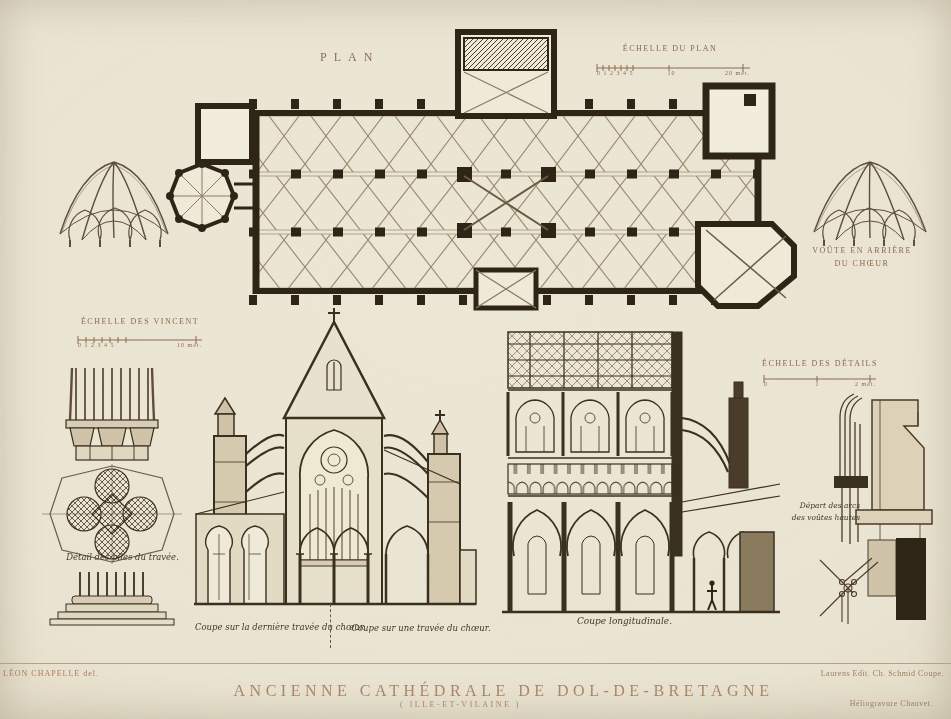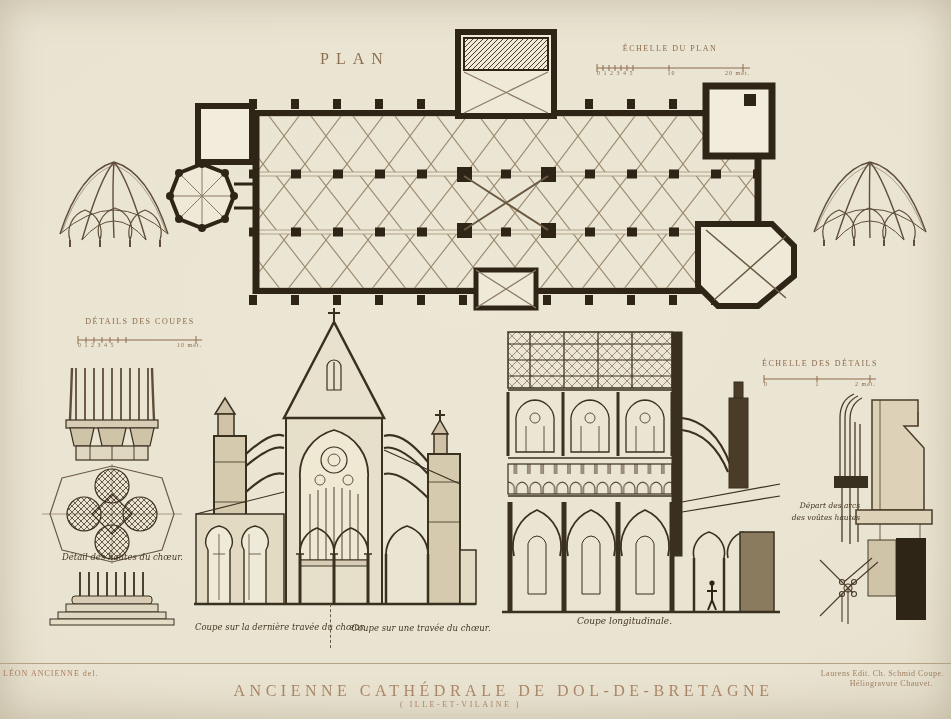--- a/index.html
+++ b/index.html
@@ -13,21 +13,21 @@
   .print-label{color:#8d6a4c;letter-spacing:1.5px;font-size:8px;text-align:center;line-height:13px;white-space:nowrap;}
   .hand{font-family:"DejaVu Serif", serif;font-style:italic;color:#433722;font-size:8.5px;text-align:center;white-space:nowrap;}
   .scalebar{height:14px;}
   .scalebar svg{display:block;}
   .scalebar .ticklabels{position:absolute;top:6px;left:0;width:100%;font-size:6px;color:#8d6a4c;letter-spacing:1px;}
   .ticklabels .t-start{position:absolute;left:0;top:0;}
   .ticklabels .t-mid{position:absolute;left:46%;top:0;}
   .ticklabels .t-end{position:absolute;right:0;top:0;}
   .rule{background:#b3a283;height:1px;}
   .dashedline{border-left:1px dashed #6b5a42;width:0;}
-  #plan-title{font-size:16px;letter-spacing:7px;color:#8d6f52;}
+  #plan-title{font-size:12px;letter-spacing:7px;color:#8d6f52;}
   #main-title{font-size:16px;letter-spacing:4.5px;color:#aa8668;text-align:center;white-space:nowrap;}
   #sub-title{font-size:8px;letter-spacing:2.5px;color:#aa8668;text-align:center;}
   .credit{font-size:8px;letter-spacing:1px;color:#ab7a5d;white-space:nowrap;}
   .credit2{font-size:8px;letter-spacing:.5px;color:#9c7f60;white-space:nowrap;}
   svg{overflow:visible;}
 </style>
 </head>
 <body>
 
 <div id="plate">
@@ -129,22 +129,26 @@
     <path d="M18,92 V99 M48,92 V99 M78,92 V99 M108,92 V99" stroke-width="2"></path>
   </svg>
 
   <svg class="abs" style="left:808px;top:152px;" width="125" height="95" viewBox="0 0 125 95" fill="none" stroke="#5f4f3a">
     <path d="M6,80 Q28,18 62,10 M118,80 Q96,18 62,10 M28,88 Q48,26 62,10 M96,88 Q76,26 62,10 M62,86 Q61,38 62,10" stroke-width="1.4"></path>
     <path d="M8,78 Q30,24 62,13 M116,78 Q94,24 62,13" stroke-width="0.8" opacity="0.6"></path>
     <path d="M6,80 Q62,34 118,80 M28,88 Q62,50 96,88" stroke-width="1"></path>
     <path d="M16,88 A24 24 0 0 1 31,58 A24 24 0 0 1 46,88 M46,88 A24 24 0 0 1 61,56 A24 24 0 0 1 76,88 M76,88 A24 24 0 0 1 91,58 A24 24 0 0 1 106,88" stroke-width="1.2"></path>
     <path d="M16,88 V94 M46,88 V94 M76,88 V94 M106,88 V94" stroke-width="2"></path>
   </svg>
-
-  <div class="abs print-label" style="left:75px;top:315px;width:130px;">DÉTAILS DES COUPES</div>
+  <div class="abs print-label" style="left:792px;top:244px;width:140px;">
+    <div>VOÛTE EN ARRIÈRE</div>
+    <div>DU CHŒUR</div>
+  </div>
+
+  <div class="abs print-label" style="left:75px;top:315px;width:130px;">ÉCHELLE DES VINCENT</div>
   <div class="abs scalebar" style="left:78px;top:336px;width:124px;">
     <svg width="124" height="8" viewBox="0 0 124 8">
       <line x1="0" y1="4" x2="124" y2="4" stroke="#8d6a4c" stroke-width="1"></line>
       <path d="M0,0 V8 M8,1 V7 M16,1 V7 M24,1 V7 M32,1 V7 M40,1 V7 M48,1 V7 M118,0 V8" stroke="#8d6a4c" stroke-width="1"></path>
     </svg>
     <div class="ticklabels">
       <span class="t-start">0 1 2 3 4 5</span>
       <span class="t-end">10 mét.</span>
     </div>
   </div>
@@ -190,21 +194,21 @@
       <polygon points="70,126 90,146 70,166 50,146" fill="url(#xhatch)" stroke="#3a3020" stroke-width="1.2"></polygon>
     </g>
     <g stroke="#3a3020">
       <path d="M38,204 V228 M47,204 V228 M56,204 V228 M65,204 V228 M74,204 V228 M83,204 V228 M92,204 V228 M101,204 V228" stroke-width="1.8" fill="none"></path>
       <rect x="30" y="228" width="80" height="8" rx="3" fill="#d8cdb4" stroke-width="1"></rect>
       <rect x="24" y="236" width="92" height="8" fill="#e0d7c0" stroke-width="1"></rect>
       <rect x="16" y="244" width="108" height="7" fill="#e0d7c0" stroke-width="1"></rect>
       <rect x="8" y="251" width="124" height="6" fill="#e6ddc6" stroke-width="1"></rect>
     </g>
   </svg>
-  <div class="abs hand" style="left:60px;top:552px;width:125px;">Détail des hautes du chœur.</div>
+  <div class="abs hand" style="left:60px;top:552px;width:125px;">Détail des piles du travée.</div>
 
   <svg class="abs" style="left:188px;top:302px;" width="292" height="312" viewBox="0 0 292 312" fill="none" stroke="#3a3020">
 
     <polygon points="37,96 27,112 47,112" fill="#cfc2a6" stroke-width="1.5"></polygon>
     <rect x="30" y="112" width="16" height="22" fill="#cfc2a6" stroke-width="1.5"></rect>
     <rect x="26" y="134" width="32" height="168" fill="#d6caae" stroke-width="2"></rect>
     <path d="M26,160 H58 M26,200 H58 M26,240 H58" stroke-width="0.8"></path>
 
     <line x1="252" y1="108" x2="252" y2="120" stroke-width="2"></line>
     <line x1="247" y1="113" x2="257" y2="113" stroke-width="2"></line>
@@ -331,19 +335,19 @@
         <circle cx="22" cy="202" r="2.5"></circle>
         <circle cx="34" cy="202" r="2.5"></circle>
     </g>
   </svg>
   <div class="abs hand" style="left:786px;top:500px;width:74px;font-size:7.5px;line-height:12px;text-align:right;">
     <div>Départ des arcs</div>
     <div>des voûtes hautes</div>
   </div>
 
   <div class="abs rule" style="left:0;top:663px;width:951px;"></div>
-  <div class="abs credit" style="left:3px;top:669px;">LÉON ANCIENNE del.</div>
+  <div class="abs credit" style="left:3px;top:669px;">LÉON CHAPELLE del.</div>
   <div class="abs credit2" style="right:7px;top:669px;">Laurens Edit. Ch. Schmid Coupe.</div>
   <div class="abs" id="main-title" style="left:0;top:682px;width:951px;margin-left:28px;">ANCIENNE CATHÉDRALE DE DOL-DE-BRETAGNE</div>
   <div class="abs" id="sub-title" style="left:0;top:700px;width:921px;">( ILLE-ET-VILAINE )</div>
-  <div class="abs credit2" style="right:18px;top:679px;padding-left:36px;">Héliogravure Chauvet.</div>
+  <div class="abs credit2" style="right:18px;top:699px;padding-left:36px;">Héliogravure Chauvet.</div>
 
 </div>
 
 </body></html>

